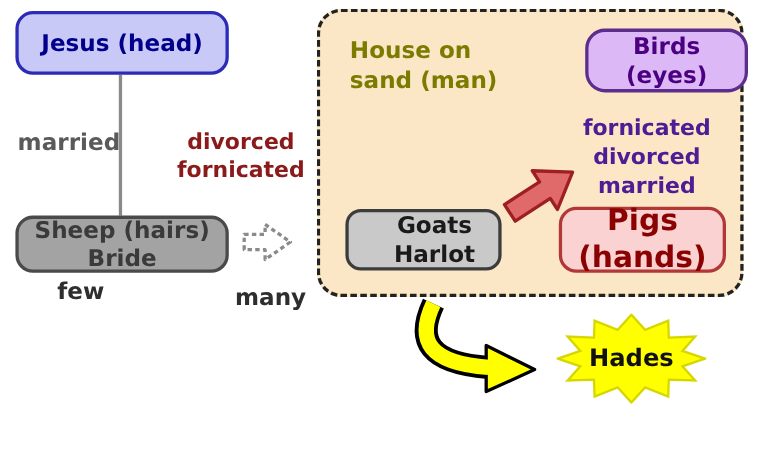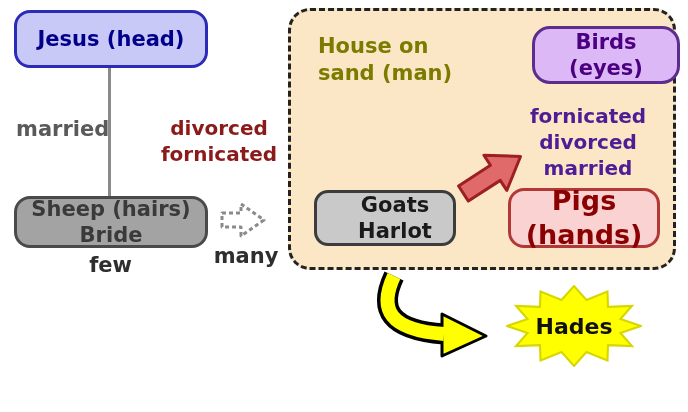--- a/index.html
+++ b/index.html
@@ -38,22 +38,22 @@
     border: 3px dashed #222222; border-radius: 22px; background: #fbe7c5;
   }
 
   .connector { position: absolute; left: 108px; top: 68px; width: 3px; height: 128px;
     background: #8a8a8a; }
 
   .lbl { position: absolute; font-weight: bold; }
   .married { left: 16px; top: 117px; font-size: 21px; color: #5a5a5a; }
   .divorced { left: 156px; top: 115px; width: 126px; text-align: center;
     font-size: 20px; color: #8b1a1a; line-height: 1.3; }
-  .few  { left: 52px;  top: 253px; width: 80px; text-align: right; font-size: 21px; color: #2e2e2e; }
-  .many { left: 208px; top: 244px; width: 76px; text-align: center; font-size: 21px; color: #2e2e2e; }
+  .few  { left: 52px;  top: 253px; width: 80px; text-align: left; font-size: 21px; color: #2e2e2e; }
+  .many { left: 208px; top: 258px; width: 76px; text-align: center; font-size: 21px; color: #2e2e2e; }
   .house { left: 318px; top: 33px; font-size: 21px; color: #7b7b00; line-height: 1.3; }
   .fornicated { left: 510px; top: 103px; width: 156px; text-align: center;
     font-size: 20px; color: #4c1d95; line-height: 1.3; }
 
   svg.icon { position: absolute; overflow: visible; }
   .dashed-arrow { left: 219px; top: 200px; }
   .red-arrow { left: 452px; top: 145px; }
   .curved-arrow { left: 372px; top: 270px; }
 
   .hades-wrap { position: absolute; left: 506px; top: 285px; width: 136px; height: 82px; }

